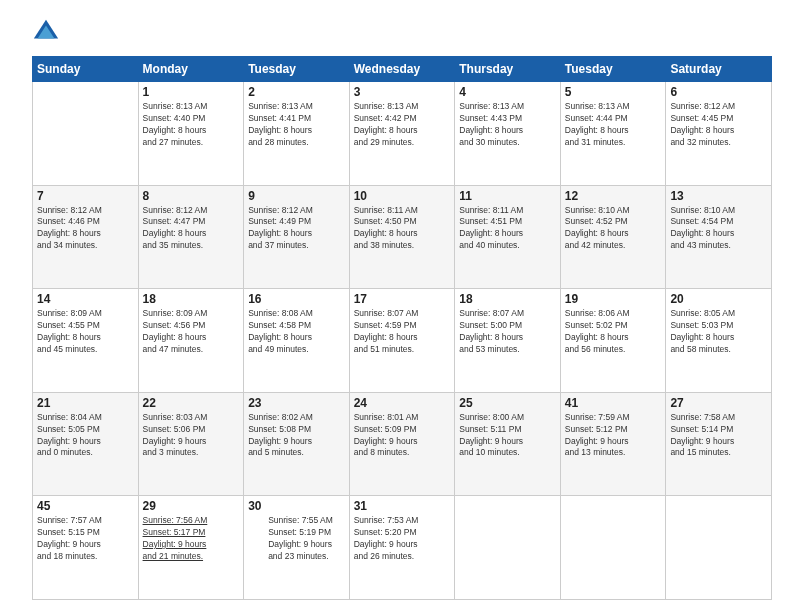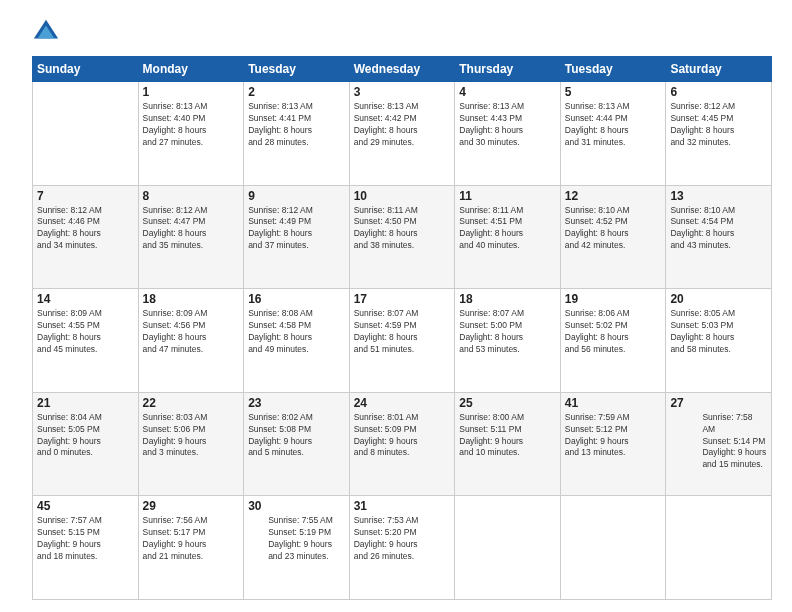--- a/index.html
+++ b/index.html
@@ -328,37 +328,37 @@
           </td>
           <td>
             <span class="day-number">41</span>
             <div class="day-info" style="white-space: pre-line;">Sunrise: 7:59 AM
 Sunset: 5:12 PM
 Daylight: 9 hours
 and 13 minutes.</div>
           </td>
           <td>
             <span class="day-number">27</span>
-            <div class="day-info" style="white-space: pre-line; margin-left: 32px;">Sunrise: 7:58 AM
+            <div class="day-info" style="white-space: pre-line;">Sunrise: 7:58 AM
 Sunset: 5:14 PM
 Daylight: 9 hours
 and 15 minutes.</div>
           </td>
         </tr>
         <tr>
           <td>
             <span class="day-number">45</span>
             <div class="day-info" style="white-space: pre-line;">Sunrise: 7:57 AM
 Sunset: 5:15 PM
 Daylight: 9 hours
 and 18 minutes.</div>
           </td>
           <td>
             <span class="day-number">29</span>
-            <div class="day-info" style="white-space: pre-line;">Sunrise: 7:56 AM
+            <div class="day-info" style="white-space: pre-line; text-decoration: underline;">Sunrise: 7:56 AM
 Sunset: 5:17 PM
 Daylight: 9 hours
 and 21 minutes.</div>
           </td>
           <td>
             <span class="day-number">30</span>
             <div class="day-info" style="white-space: pre-line; margin-left: 20px;">Sunrise: 7:55 AM
 Sunset: 5:19 PM
 Daylight: 9 hours
 and 23 minutes.</div>

